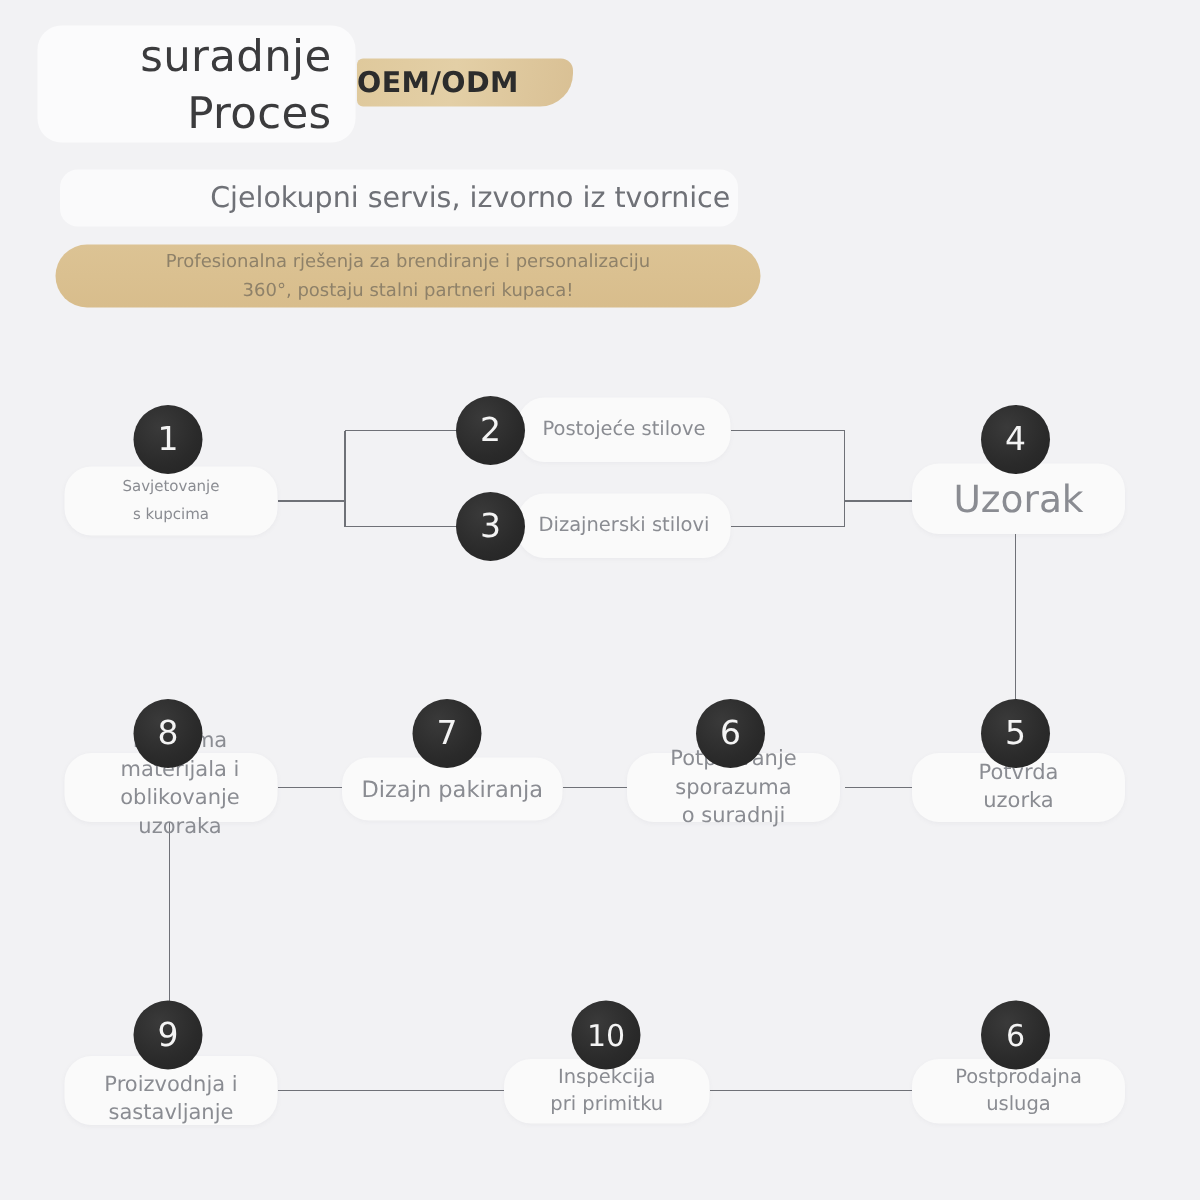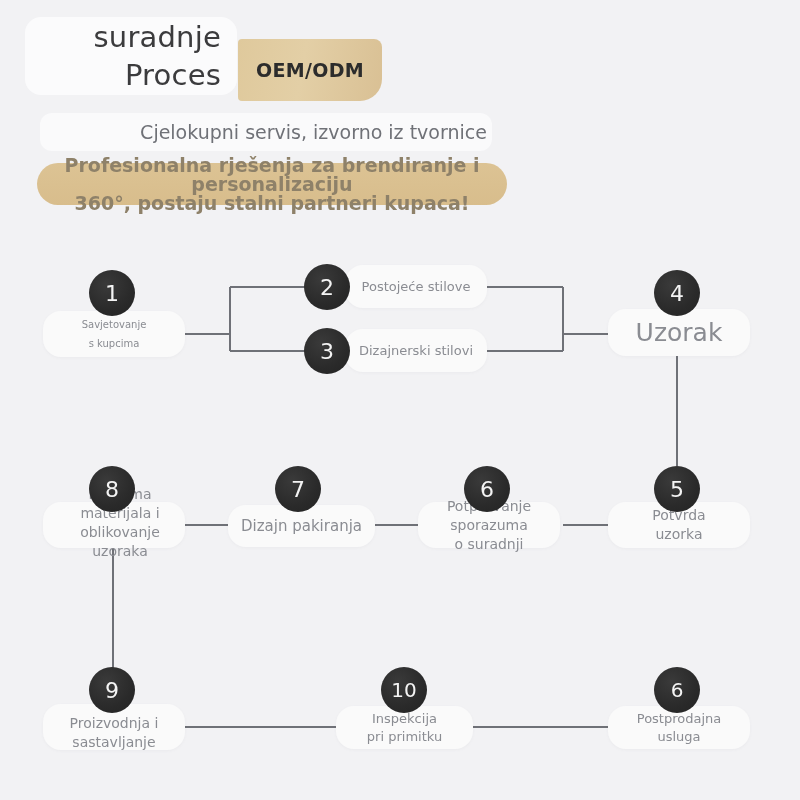--- a/index.html
+++ b/index.html
@@ -38,26 +38,26 @@
     line-height: 38px;
     color: #3b3b3d;
     letter-spacing: 0.2px;
     white-space: pre;
     text-align: right;
   }
 
   .oem-badge {
     position: absolute;
     left: 238px; top: 39px;
-    width: 144px; height: 62px;
+    width: 144px; height: 32px;
     background: linear-gradient(100deg, #dfc99c 0%, #e3cfa6 45%, #d9c094 100%);
     border-radius: 4px 8px 22px 4px;
     display: flex;
     align-items: center;
-    justify-content: center;
+    justify-content: flex-start;
     font-size: 19px;
     font-weight: bold;
     color: #2c2c2c;
     letter-spacing: 0.3px;
   }
 
   .subtitle-plate {
     position: absolute;
     left: 40px; top: 113px;
     width: 452px; height: 38px;
@@ -80,24 +80,23 @@
   .tagline-pill {
     position: absolute;
     left: 37px; top: 163px;
     width: 470px; height: 42px;
     background: linear-gradient(180deg, #dcc394 0%, #d8bd8c 100%);
     border-radius: 21px;
     display: flex;
     flex-direction: column;
     justify-content: center;
     color: #8e8169;
-    font-size: 19px;
+    font-size: 12px;
     line-height: 19px;
     text-align: center;
-    font-weight: bold;
   }
 
   
   #flow { position: absolute; left: 0; top: 0; width: 800px; height: 800px; }
 
   svg.lines {
     position: absolute; left: 0; top: 0;
     width: 800px; height: 800px;
     pointer-events: none;
   }

